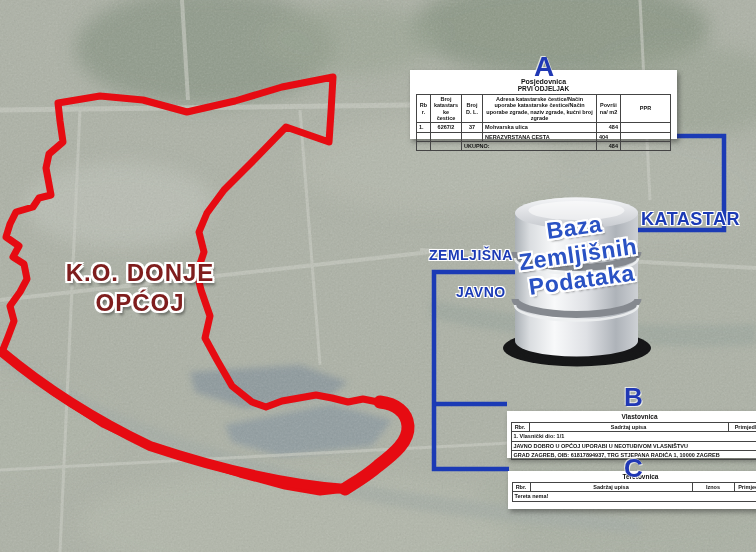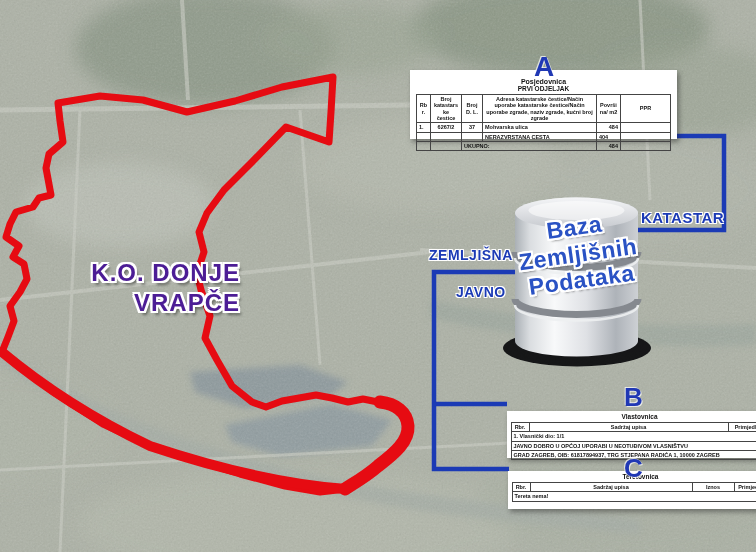--- a/index.html
+++ b/index.html
@@ -29,22 +29,22 @@
     text-shadow:-1px -1px 0 #fff,1px -1px 0 #fff,-1px 1px 0 #fff,1px 1px 0 #fff,0 1px 0 #fff,0 -1px 0 #fff;
     letter-spacing:.5px;white-space:nowrap;
   }
   .marker{
     position:absolute;z-index:5;font-weight:bold;color:#2038b4;font-size:28px;
     text-shadow:-1px -1px 0 rgba(255,255,255,.7),1px 1px 0 rgba(255,255,255,.7);
     line-height:1;
   }
   #region-label{
     position:absolute;left:40px;top:258px;width:200px;z-index:4;
-    text-align:right;font-weight:bold;font-size:24px;line-height:1.25;
-    color:#4c1d95;letter-spacing:1px;
+    text-align:center;font-weight:bold;font-size:24px;line-height:1.25;
+    color:#7f1d1d;letter-spacing:1px;
     text-shadow:-2px -2px 0 #fff,2px -2px 0 #fff,-2px 2px 0 #fff,2px 2px 0 #fff,
                 -2px 0 0 #fff,2px 0 0 #fff,0 -2px 0 #fff,0 2px 0 #fff,
                 3px 4px 3px rgba(0,0,0,.45);
   }
   #db-text{
     position:absolute;left:503px;top:214px;width:150px;z-index:5;
     transform:rotate(-8deg);text-align:center;font-weight:bold;
     font-size:23px;line-height:1.16;color:#2a52c4;letter-spacing:.5px;
     text-shadow:-2px -2px 0 #fff,2px -2px 0 #fff,-2px 2px 0 #fff,2px 2px 0 #fff,
                 -2px 0 0 #fff,2px 0 0 #fff,0 -2px 0 #fff,0 2px 0 #fff,
@@ -157,32 +157,32 @@
       <path d="M515,258 A61.5,15.5 0 0 0 638,258" stroke="#edeff1" stroke-width="2.5" fill="none" opacity=".9"></path>
       <path d="M515,299 A61.5,15.5 0 0 0 638,299" stroke="#85898f" stroke-width="7" fill="none"></path>
       <path d="M515,305 A61.5,15.5 0 0 0 638,305" stroke="#edeff1" stroke-width="2.5" fill="none" opacity=".9"></path>
       <ellipse cx="576.5" cy="213" rx="61.5" ry="15.5" fill="url(#metTop)"></ellipse>
       <ellipse cx="576.5" cy="210.5" rx="48" ry="9.5" fill="#ffffff" opacity=".55"></ellipse>
     </g>
   </svg>
 
   <div id="region-label">
     <div>K.O. DONJE</div>
-    <div>VRAPČE</div>
+    <div>OPĆOJ</div>
   </div>
 
   <div id="db-text">
     <div>Baza</div>
     <div>Zemljišnih</div>
     <div>Podataka</div>
   </div>
 
   <div class="blue-label" style="left:429px;top:247px;font-size:14px">ZEMLJIŠNA</div>
   <div class="blue-label" style="left:456px;top:284px;font-size:14px">JAVNO</div>
-  <div class="blue-label" style="left:641px;top:209px;font-size:15px">KATASTAR</div>
+  <div class="blue-label" style="left:641px;top:209px;font-size:18px">KATASTAR</div>
 
   <div class="marker" style="left:534px;top:53px">A</div>
   <div class="marker" style="left:624px;top:384px;font-size:26px">B</div>
   <div class="marker" style="left:624px;top:455px;font-size:26px">C</div>
 
   <div class="sheet" id="doc-a">
     <div class="doc-title t1">Posjedovnica</div>
     <div class="doc-title t2">PRVI ODJELJAK</div>
     <table class="doc" style="width:254px">
       <colgroup>

